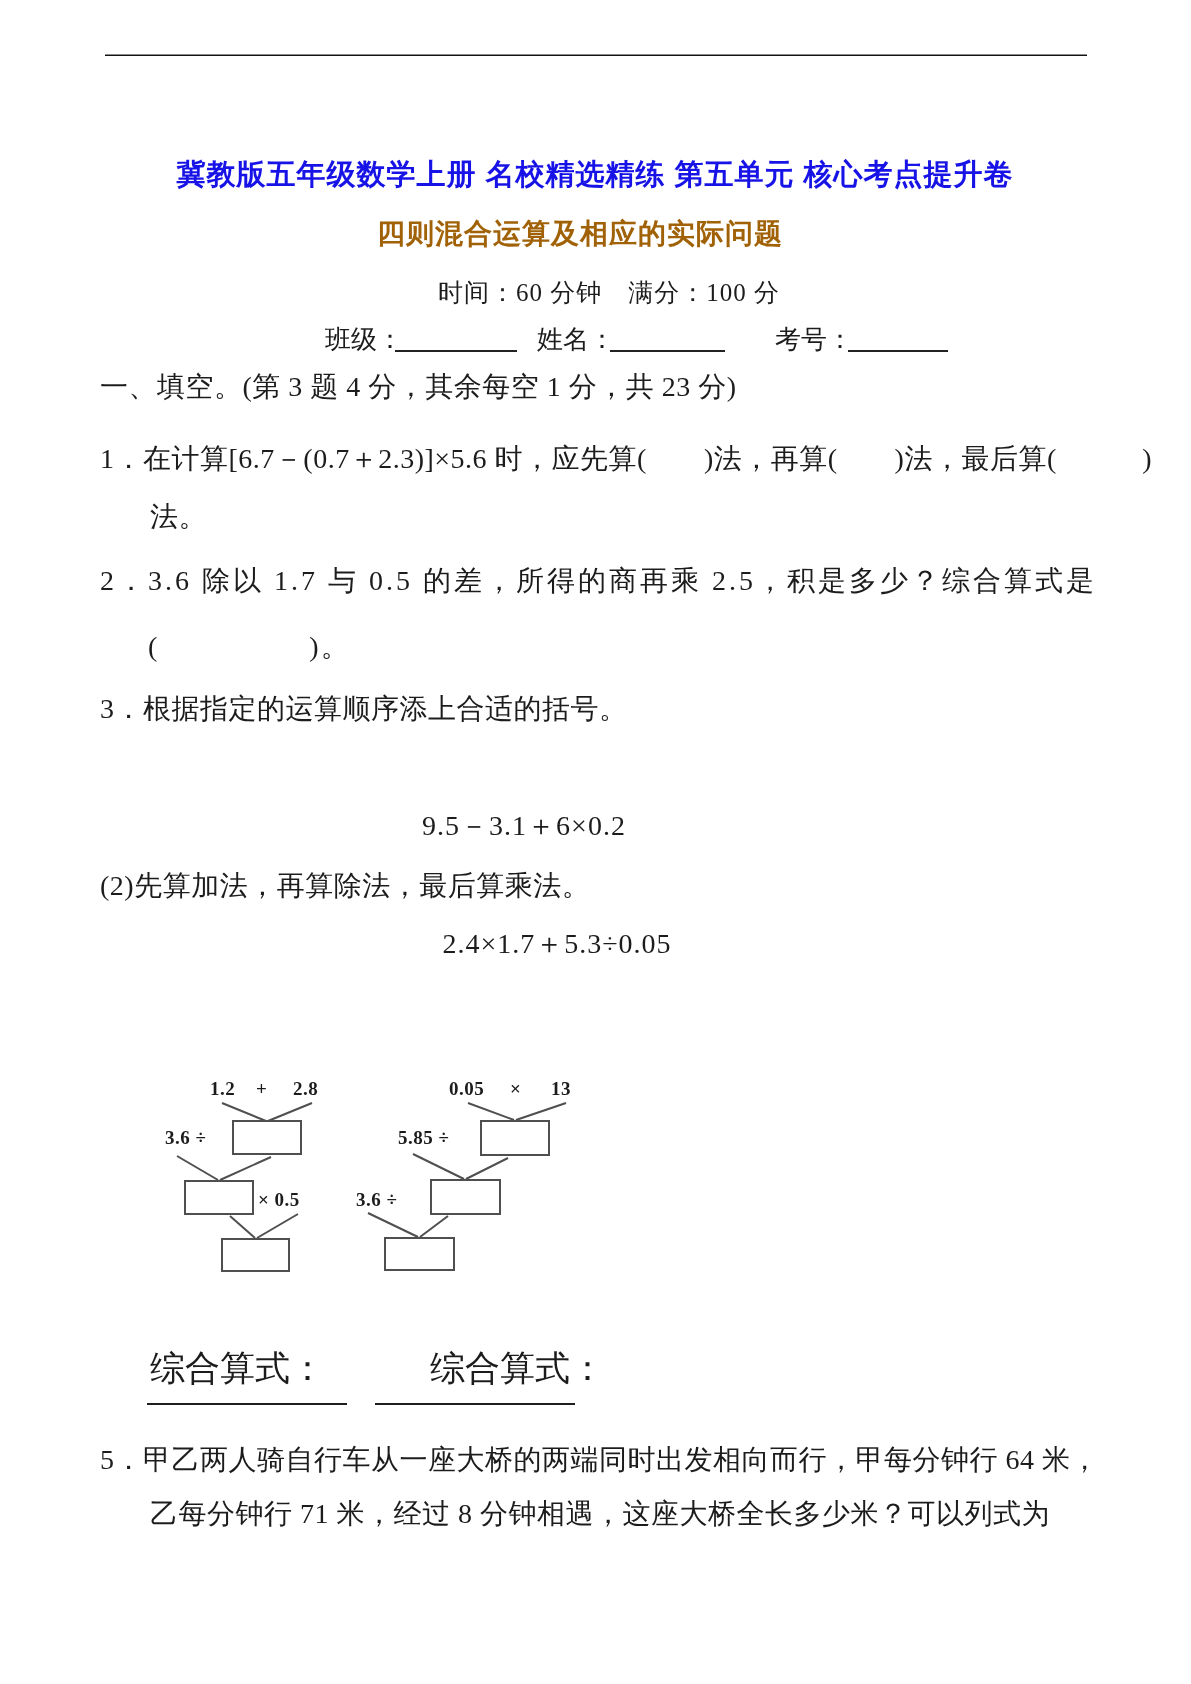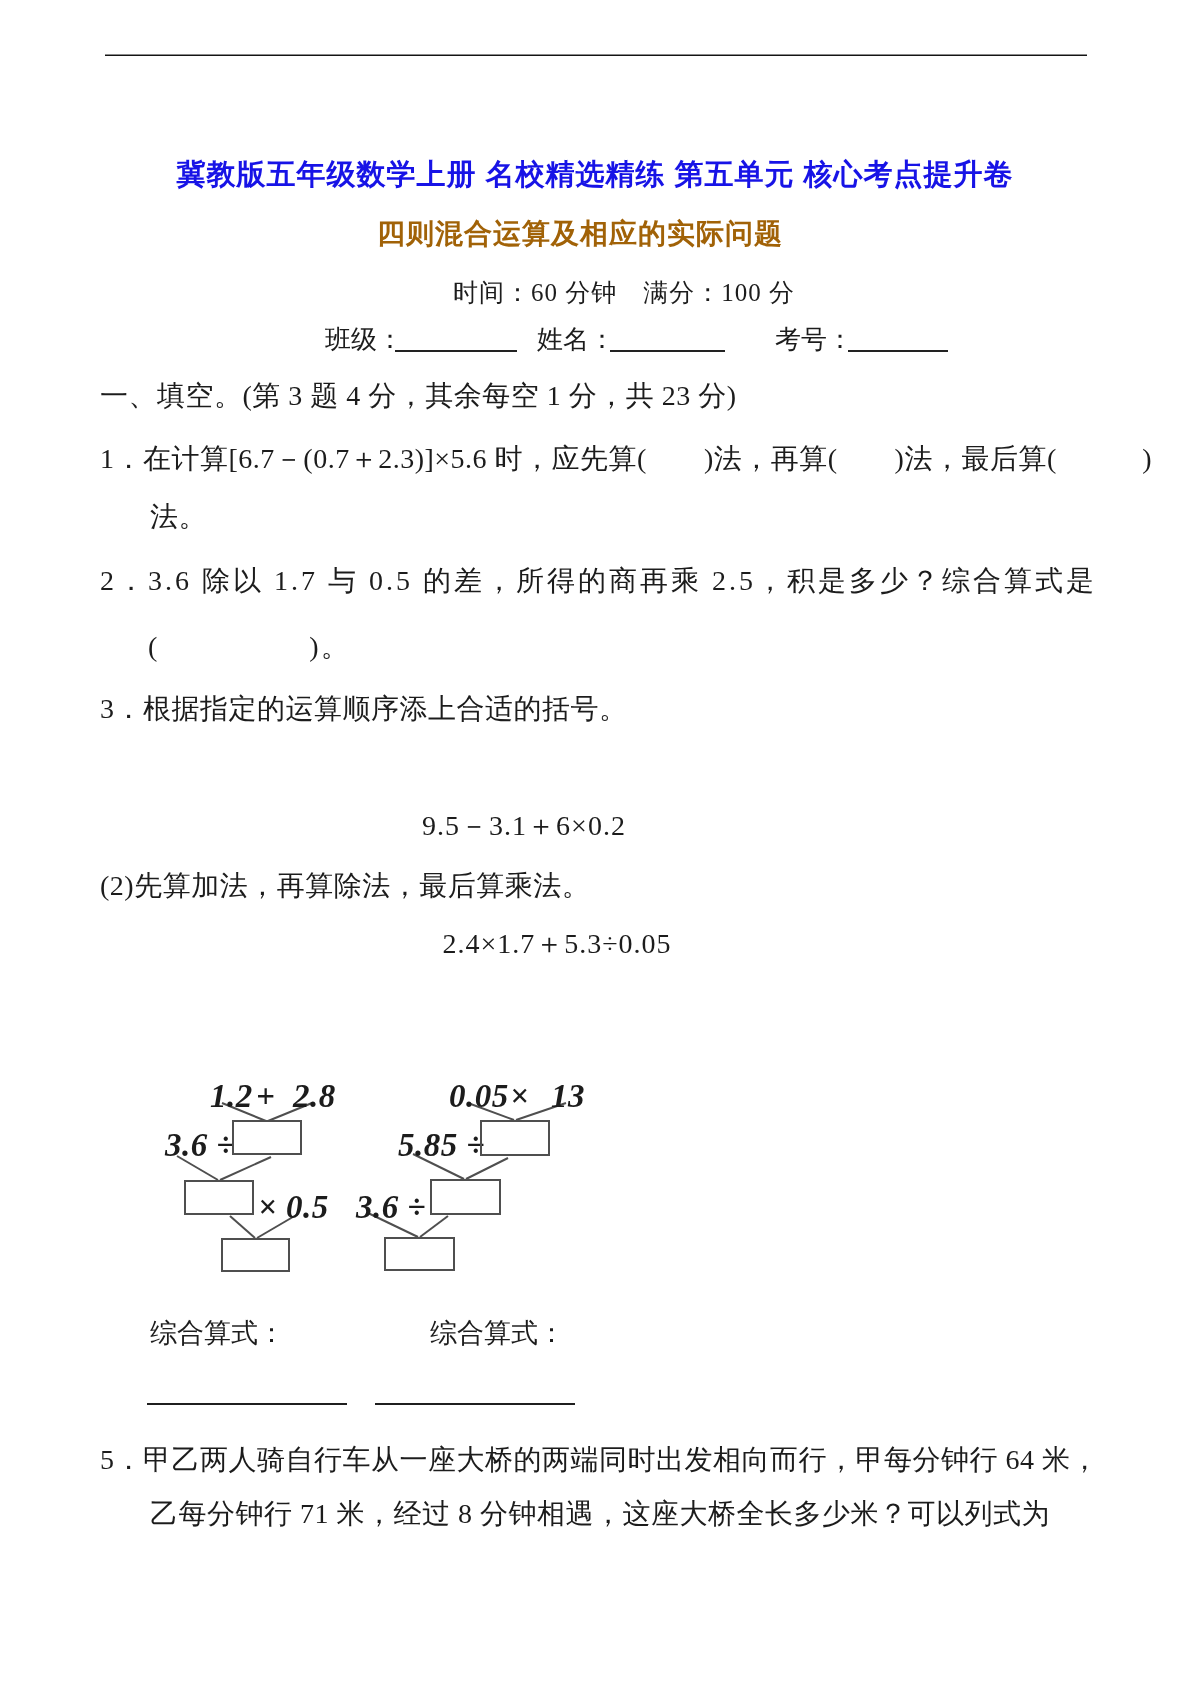--- a/index.html
+++ b/index.html
@@ -18,28 +18,28 @@
   .doc-title {
     font-family:"Liberation Sans", sans-serif; font-weight:700;
     font-size:29px; color:var(--title-blue); letter-spacing:1px;
     left:595px; top:158px; transform:translateX(-50%);
   }
   .doc-subtitle {
     font-family:"Liberation Sans", sans-serif; font-weight:700;
     font-size:28px; color:#a16207; letter-spacing:1px;
     left:580px; top:218px; transform:translateX(-50%);
   }
-  .meta-line { font-size:25px; left:438px; top:279px; letter-spacing:1px;margin-left:15px; }
+  .meta-line { font-size:25px; left:438px; top:279px; letter-spacing:1px; }
   .field-label { font-size:26px; top:325px; }
   .blankline { position:absolute; height:24px; border-bottom:2px solid #222; top:328px; }
   .body-line { font-size:28px; letter-spacing:0.5px; }
   .expr { font-size:28px; letter-spacing:1px; transform:translateX(-50%); }
   .fillbox { position:absolute; border:2px solid var(--line); background:transparent; }
-  .dlabel { font-size:33px; font-weight:600; letter-spacing:0.5px;font-style:italic; }
-  .syn-label { font-size:27px; }
+  .dlabel { font-size:19px; font-weight:600; letter-spacing:0.5px; }
+  .syn-label { font-size:35px;margin-top:31px; }
   .ansline { position:absolute; height:22px; border-bottom:2px solid #1f1f1f; }
   svg.connectors { position:absolute; left:0; top:1070px; }
   svg.connectors line { stroke:var(--line); stroke-width:2; }
 </style>
 </head>
 <body>
 
 <div class="page">
 
   <div class="rule-top"></div>
@@ -48,21 +48,21 @@
   <div class="abs doc-subtitle">四则混合运算及相应的实际问题</div>
   <div class="abs meta-line">时间：60 分钟　满分：100 分</div>
 
   <div class="abs field-label" style="left:325px">班级：</div>
   <div class="blankline" style="left:395px; width:122px"></div>
   <div class="abs field-label" style="left:537px">姓名：</div>
   <div class="blankline" style="left:610px; width:115px"></div>
   <div class="abs field-label" style="left:775px">考号：</div>
   <div class="blankline" style="left:848px; width:100px"></div>
 
-  <div class="abs body-line" style="left:100px; top:380px">一、填空。(第 3 题 4 分，其余每空 1 分，共 23 分)</div>
+  <div class="abs body-line" style="left:100px; top:371px">一、填空。(第 3 题 4 分，其余每空 1 分，共 23 分)</div>
 
   <div class="abs body-line" style="left:100px; top:443px">1．在计算[6.7－(0.7＋2.3)]×5.6 时，应先算(　　)法，再算(　　)法，最后算(　　　)</div>
   <div class="abs body-line" style="left:150px; top:501px">法。</div>
 
   <div class="abs body-line" style="left:100px; top:565px; letter-spacing:3px">2．3.6 除以 1.7 与 0.5 的差，所得的商再乘 2.5，积是多少？综合算式是</div>
   <div class="abs body-line" style="left:148px; top:631px; letter-spacing:2px">(　　　　　)。</div>
 
   <div class="abs body-line" style="left:100px; top:693px">3．根据指定的运算顺序添上合适的括号。</div>
   <div class="abs expr" style="left:524px; top:810px">9.5－3.1＋6×0.2</div>
   <div class="abs body-line" style="left:100px; top:870px">(2)先算加法，再算除法，最后算乘法。</div>

